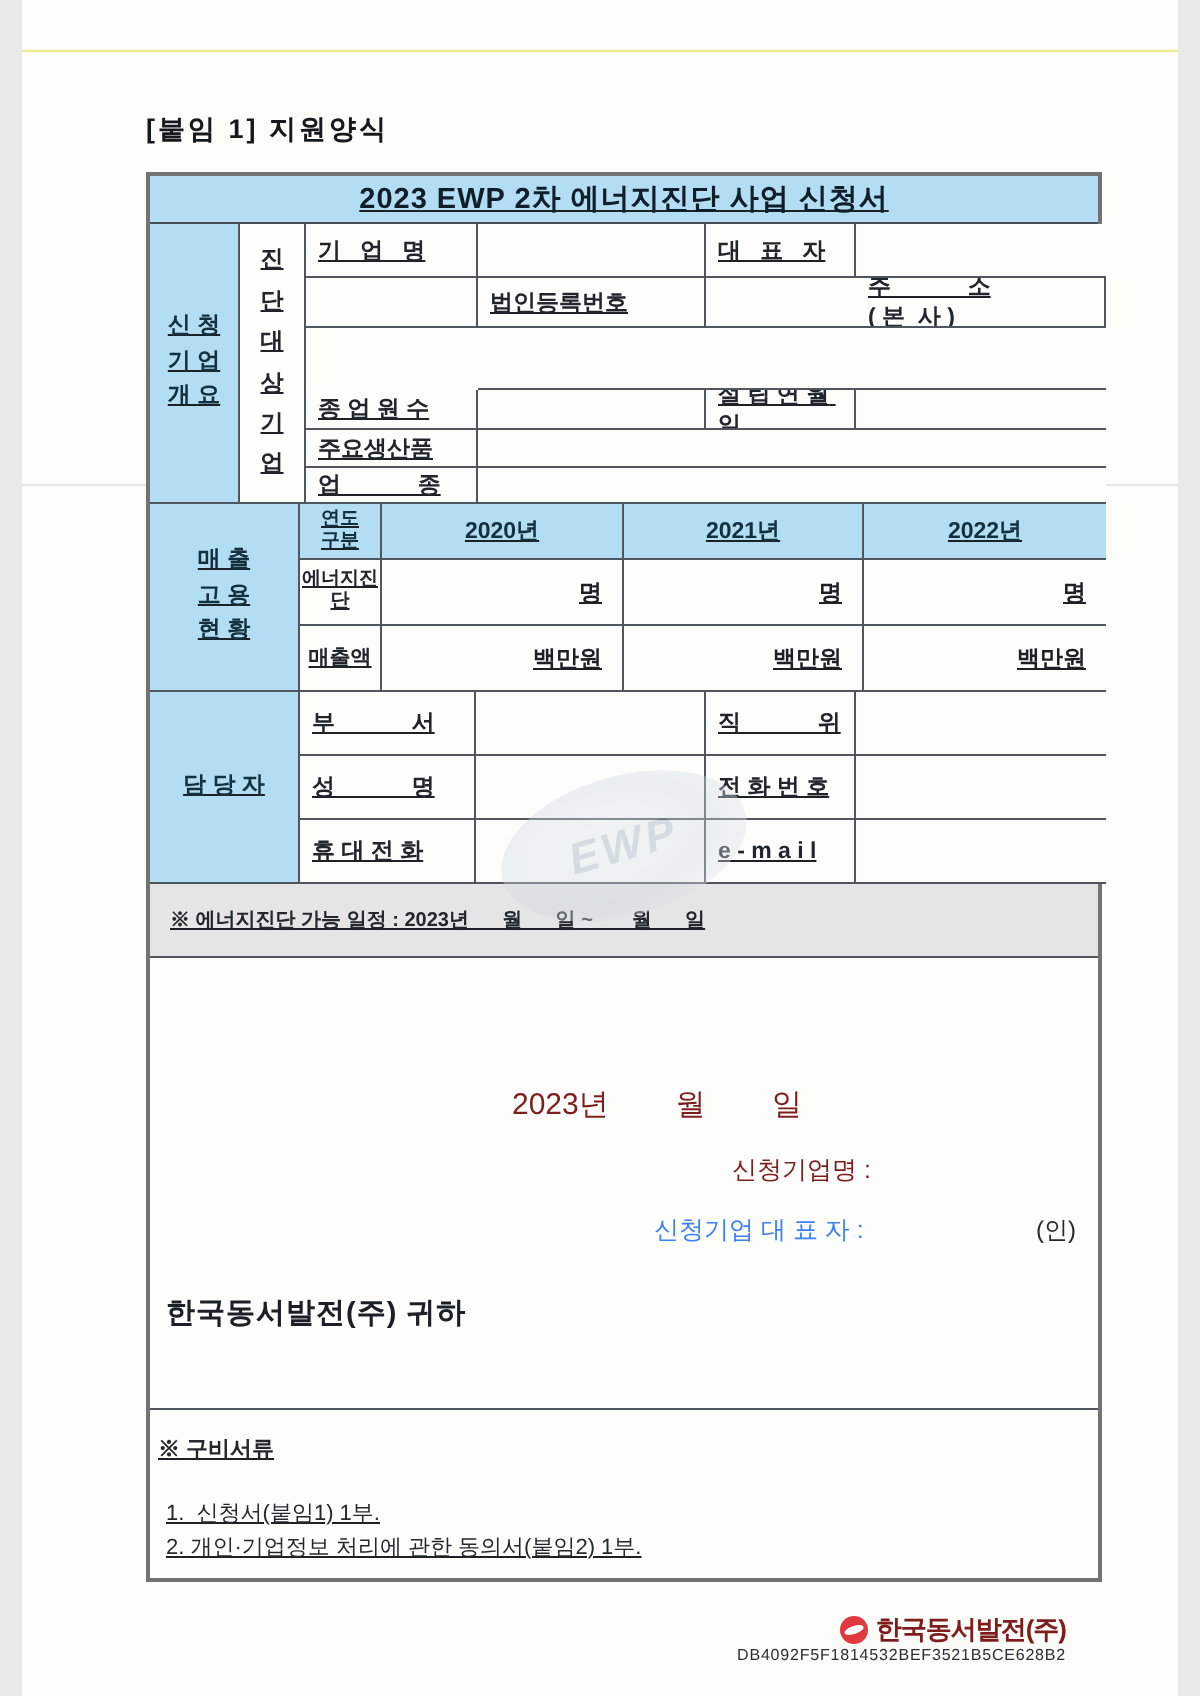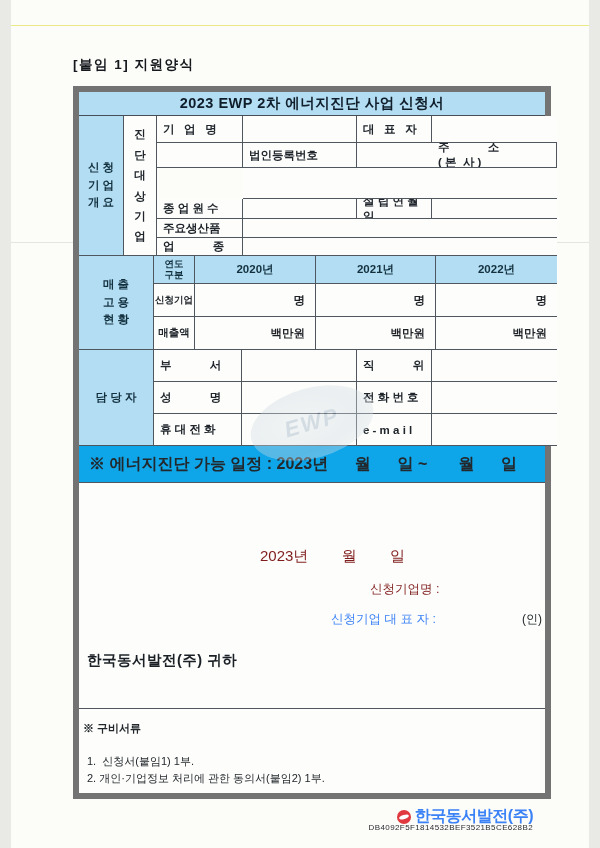--- a/index.html
+++ b/index.html
@@ -9,21 +9,21 @@
     background:#fcfcf9; overflow:hidden;
     font-family:"Liberation Sans", sans-serif; color:#1d2126;
   }
   .scanline-yellow { position:absolute; left:0; top:25px; width:100%; height:1px;
     background:#e3df49; opacity:.65; }
   .scan-smudge { position:absolute; left:0; top:242px; width:100%; height:1px;
     background:#b9b9b2; opacity:.35; }
   .attachment { position:absolute; left:62px; top:56px; font-size:13.5px;
     font-weight:bold; letter-spacing:1.5px; color:#15181c; }
 
-  .form { position:absolute; left:62px; top:86px; width:478px; border:6px solid #737373; background:transparent; }
+  .form { position:absolute; left:62px; top:86px; width:478px; border:2px solid #737373; background:transparent;text-decoration:underline; }
   .title-bar { height:24px; background:#b2ddf2; border-bottom:1px solid #484e55;
     display:flex; align-items:center; justify-content:center;
     font-size:14.5px; font-weight:bold; letter-spacing:.5px; color:#101e2b; }
 
   .grid { display:grid; }
   .sec1 { grid-template-columns:45px 33px 86px 114px 75px 125px;
           grid-template-rows:27px 25px 31px 20px 19px 18px; }
   .sec2 { grid-template-columns:75px 41px 121px 120px 121px;
           grid-template-rows:28px 33px 33px; }
   .sec3 { grid-template-columns:75px 88px 115px 75px 125px;
@@ -37,22 +37,22 @@
   .lab { padding-left:6px; font-weight:bold; color:#20262c; }
   .ctr { justify-content:center; padding-left:0; text-align:center; }
   .vlab { justify-content:center; text-align:center; white-space:pre-line;
     font-weight:bold; color:#13303e; line-height:1.55; }
   .tight { line-height:1.78; font-size:11.5px; font-weight:bold; color:#20262c; }
   .small { font-size:9.5px; line-height:1.15; }
   .unit { justify-content:flex-end; padding-right:10px; font-weight:bold; }
   .yearhdr { justify-content:center; font-weight:bold; color:#13303e; }
 
   .schedule { height:37px; display:flex; align-items:center; padding-left:10px;
-    font-size:16px; font-weight:bold; color:#23282d; white-space:pre-wrap;
-    border-bottom:1px solid #50565d; background:#0ea5e9; }
+    font-size:10px; font-weight:bold; color:#23282d; white-space:pre-wrap;
+    border-bottom:1px solid #50565d; background:#e5e5e5; }
 
   .sigbox { position:relative; height:226px; border-bottom:1px solid #50565d; background:#fdfdfb; }
   .sig-date { position:absolute; left:181px; top:64px; font-size:15px; white-space:pre-wrap; color:#7f1d1d; }
   .sig-company { position:absolute; left:291px; top:98px; font-size:12.5px; color:#7f1d1d; }
   .sig-rep { position:absolute; left:252px; top:128px; font-size:12.5px; color:#3b82f6; }
   .sig-seal { position:absolute; left:443px; top:128px; font-size:12px; color:#23282d; }
   .sig-recipient { position:absolute; left:8px; top:168px; font-size:14.5px;
     font-weight:bold; letter-spacing:.5px; color:#1a2026; }
 
   .docsbox { height:84px; padding:12px 8px 0 4px; font-size:11px; color:#23282d; background:#fdfdfb; }
@@ -65,21 +65,21 @@
     opacity:.38; display:flex; align-items:center; justify-content:center; pointer-events:none; }
   .watermark span { font-size:22px; font-weight:bold; font-style:italic;
     color:#8fa9bb; letter-spacing:2px; }
 
   .footer-logo { position:absolute; right:56px; top:806px; display:flex;
     align-items:center; gap:4px; }
   .logo-mark { position:relative; width:14px; height:14px; border-radius:50%;
     background:#e03a40; overflow:hidden; flex:0 0 auto; }
   .logo-mark::after { content:""; position:absolute; left:2px; top:5px; width:10px;
     height:4px; background:#fff; border-radius:50%; transform:rotate(-18deg); }
-  .logo-text { font-size:16px; font-weight:bold; color:#3b82f6; letter-spacing:-.5px;text-align:right; }
+  .logo-text { font-size:13px; font-weight:bold; color:#7f1d1d; letter-spacing:-.5px;text-align:right; }
   .footer-code { position:absolute; right:56px; top:823px; font-size:8px;
     letter-spacing:.4px; color:#2a2e33; }
 </style>
 </head>
 <body>
 
 <div class="page">
   <div class="scanline-yellow"></div>
   <div class="scan-smudge"></div>
 
@@ -127,21 +127,21 @@
     <div class="grid sec2">
       <div class="cell blue vlab" style="grid-row:1/4">매 출
 고 용
 현 황</div>
       <div class="cell blue vlab small">연도
 구분</div>
       <div class="cell blue yearhdr">2020년</div>
       <div class="cell blue yearhdr">2021년</div>
       <div class="cell blue yearhdr nr">2022년</div>
 
-      <div class="cell lab small ctr">신청기업</div>
+      <div class="cell lab small ctr">에너지진단</div>
       <div class="cell unit">명</div>
       <div class="cell unit">명</div>
       <div class="cell unit nr">명</div>
 
       <div class="cell lab ctr" style="font-size:10.5px">매출액</div>
       <div class="cell unit">백만원</div>
       <div class="cell unit">백만원</div>
       <div class="cell unit nr">백만원</div>
     </div>
 

